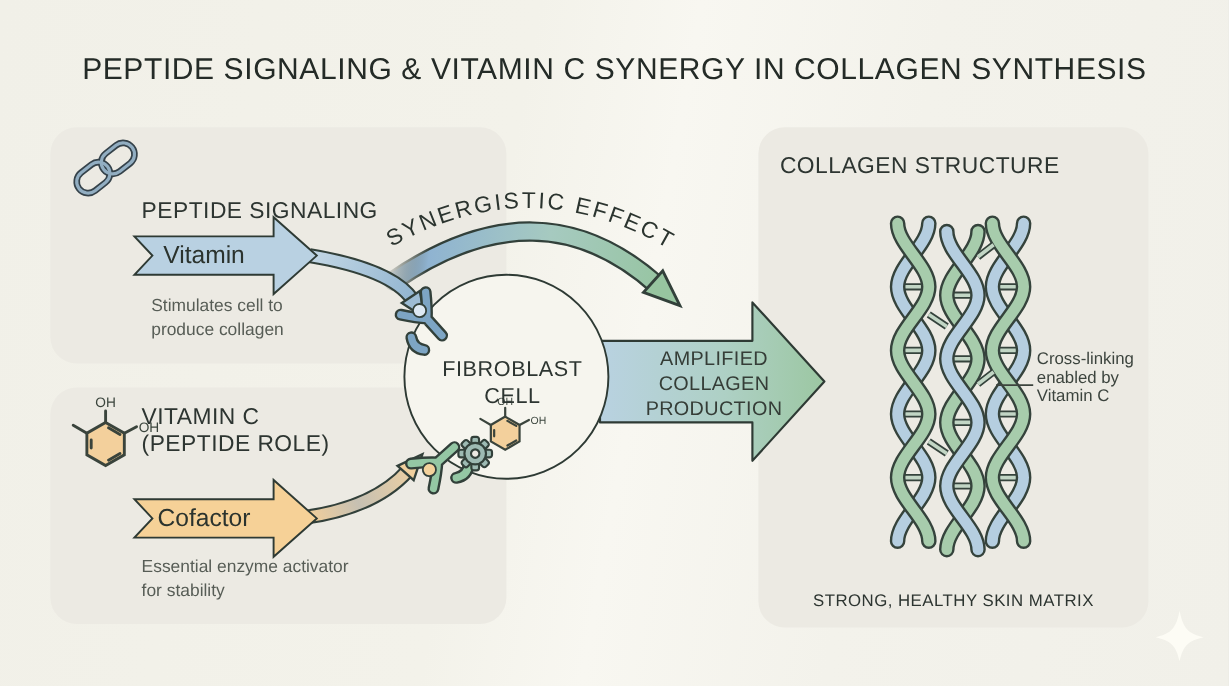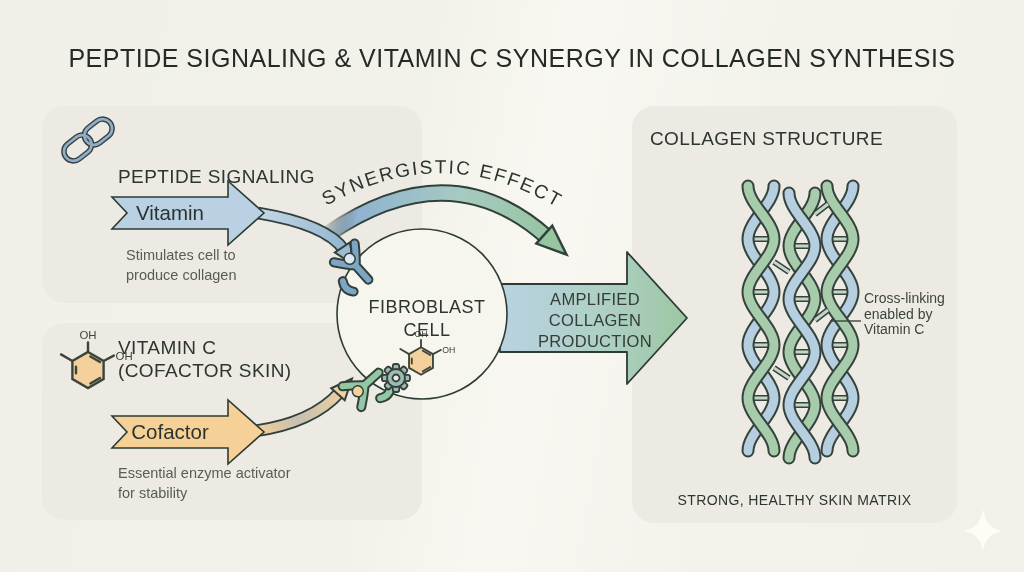--- a/index.html
+++ b/index.html
@@ -203,21 +203,21 @@
 
     <path class="sparkle" d="M 983 509 C 986 524 990 528 1003 531 C 990 534 986 538 983 551 C 980 538 976 534 963 531 C 976 528 980 524 983 509 Z"></path>
   </svg>
 
   <div class="txt title">PEPTIDE SIGNALING &amp; VITAMIN C SYNERGY IN COLLAGEN SYNTHESIS</div>
 
   <div class="txt heading h-peptide">PEPTIDE SIGNALING</div>
   <div class="txt banner-label lbl-signal">Vitamin</div>
   <div class="txt caption cap-a">Stimulates cell to produce collagen</div>
 
-  <div class="txt heading h-vitamin">VITAMIN C (COFACTOR SKIN)</div>
+  <div class="txt heading h-vitamin">VITAMIN C (PEPTIDE ROLE)</div>
   <div class="txt banner-label lbl-cofactor">Cofactor</div>
   <div class="txt caption cap-b">Essential enzyme activator for stability</div>
 
   <div class="txt cell-label">FIBROBLAST CELL</div>
   <div class="txt amplified">AMPLIFIED COLLAGEN PRODUCTION</div>
 
   <div class="txt heading h-collagen">COLLAGEN STRUCTURE</div>
   <div class="txt annotation">Cross-linking enabled by Vitamin C</div>
   <div class="txt footer">STRONG, HEALTHY SKIN MATRIX</div>
 </div>

